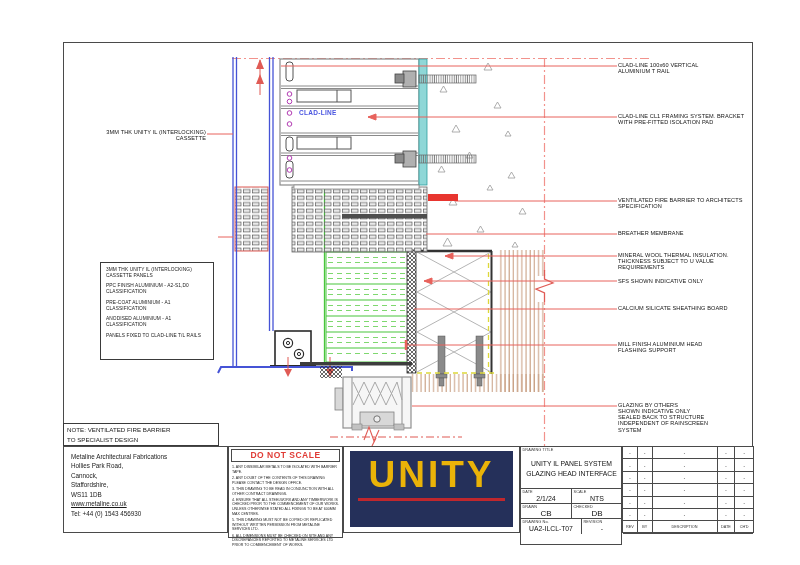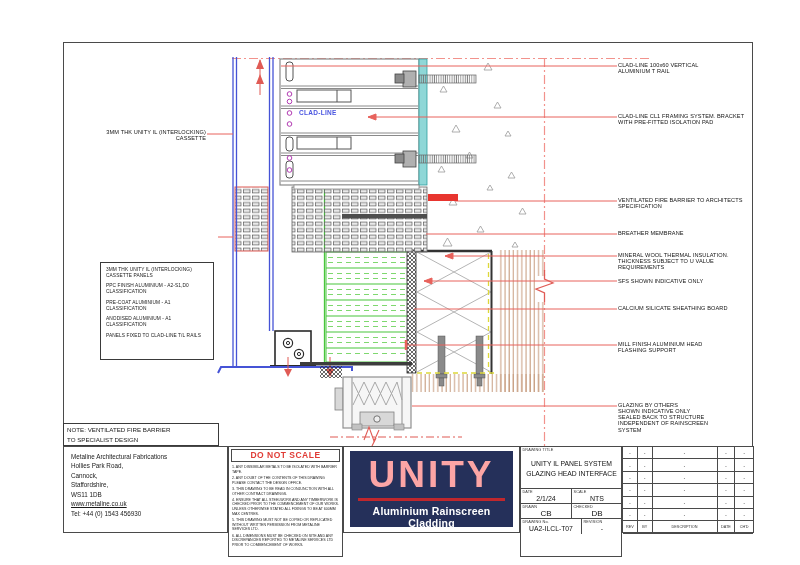--- a/index.html
+++ b/index.html
@@ -17,32 +17,32 @@
   
   .spec-box{left:100px;top:262px;width:114px;height:98px;border:1px solid #3a3a3a;box-sizing:border-box;padding:4px 5px;}
   .spec-box p{margin:0 0 4.5px 0;font-size:4.8px;line-height:1.25;letter-spacing:.1px;}
   
   .note-box{left:63px;top:423px;width:156px;height:23px;border:1.2px solid #3a3a3a;box-sizing:border-box;
             padding:1px 3px;font-size:6.2px;line-height:1.55;}
   
   .cell{position:absolute;border:1px solid #4a4a4a;box-sizing:border-box;background:#fff;}
   .addr{left:63px;top:446px;width:165px;height:87px;padding:5px 7px;font-size:6.3px;line-height:1.5;}
   .addr .link{text-decoration:underline;}
-  .dns{left:228px;top:446px;width:115px;height:111px;}
+  .dns{left:228px;top:446px;width:115px;height:92px;}
   .dns-head{margin:2px;border:1px solid #4a4a4a;height:11px;text-align:center;
             font-size:8.5px;font-weight:bold;color:#e03c36;letter-spacing:.5px;line-height:11px;}
   .dns-notes{padding:1px 3px;}
   .dns-notes div{font-size:3.6px;line-height:1.3;margin-bottom:1.6px;color:#222;}
   .logo-cell{left:343px;top:446px;width:177px;height:87px;}
   .logo-box{position:absolute;left:6px;top:4px;right:6px;bottom:5px;background:#25305a;text-align:center;}
-  .logo-name{color:#fca5a5;font-size:37px;font-weight:bold;letter-spacing:3px;line-height:1.25;margin-top:1px;}
+  .logo-name{color:#eab308;font-size:37px;font-weight:bold;letter-spacing:3px;line-height:1.25;margin-top:1px;}
   .logo-rule{height:2.5px;background:#c0272d;margin:0 8px;}
   .logo-tag{color:#fff;font-size:10.5px;font-weight:bold;margin-top:4px;letter-spacing:.2px;}
   
-  .tb{left:520px;top:446px;width:102px;height:111px;}
+  .tb{left:520px;top:446px;width:102px;height:99px;}
   .tb-cell{position:absolute;border-right:1px solid #4a4a4a;border-bottom:1px solid #4a4a4a;box-sizing:border-box;}
   .tb-label{position:absolute;left:1.5px;top:1px;font-size:3.8px;color:#333;letter-spacing:.1px;}
   .tb-val{position:absolute;left:0;right:0;text-align:center;font-size:7px;color:#111;}
   
   .rev{left:622px;top:446px;width:132px;height:87px;}
   .rev-row{display:flex;height:12.4px;}
   .rev-cell{border-right:1px solid #4a4a4a;border-bottom:1px solid #4a4a4a;box-sizing:border-box;
             display:flex;align-items:center;justify-content:center;font-size:4.2px;color:#333;}
   .c0{width:15px;} .c1{width:15px;} .c2{width:66px;} .c3{width:18px;} .c4{width:18px;border-right:none;}
   .rev-head .rev-cell{font-size:3.8px;}
@@ -352,21 +352,20 @@
     <div>4.  ENSURE THAT ALL STEELWORK AND ANY TIMBERWORK IS CHECKED PRIOR TO THE COMMENCEMENT OF OUR WORKS. UNLESS OTHERWISE STATED ALL FIXINGS TO BE AT 600MM MAX CENTRES.</div>
     <div>5.  THIS DRAWING MUST NOT BE COPIED OR REPLICATED WITHOUT WRITTEN PERMISSION FROM METALINE SERVICES LTD.</div>
     <div>6.  ALL DIMENSIONS MUST BE CHECKED ON SITE AND ANY DISCREPANCIES REPORTED TO METALINE SERVICES LTD PRIOR TO COMMENCEMENT OF WORKS.</div>
   </div>
 </div>
 
 <div class="cell logo-cell">
   <div class="logo-box">
     <div class="logo-name">UNITY</div>
     <div class="logo-rule"></div>
-    <div class="logo-tag">Aluminium Rainscreen Cladding</div>
   </div>
 </div>
 
 <div class="cell tb">
   <div class="tb-cell" style="left:0;top:0;width:101px;height:42px;border-right:none;">
     <div class="tb-label">DRAWING TITLE</div>
     <div class="tb-val" style="top:13px;font-size:6.8px;">UNITY IL PANEL SYSTEM</div>
     <div class="tb-val" style="top:23px;font-size:6.8px;">GLAZING HEAD INTERFACE</div>
   </div>
   <div class="tb-cell" style="left:0;top:42px;width:51px;height:15px;">

